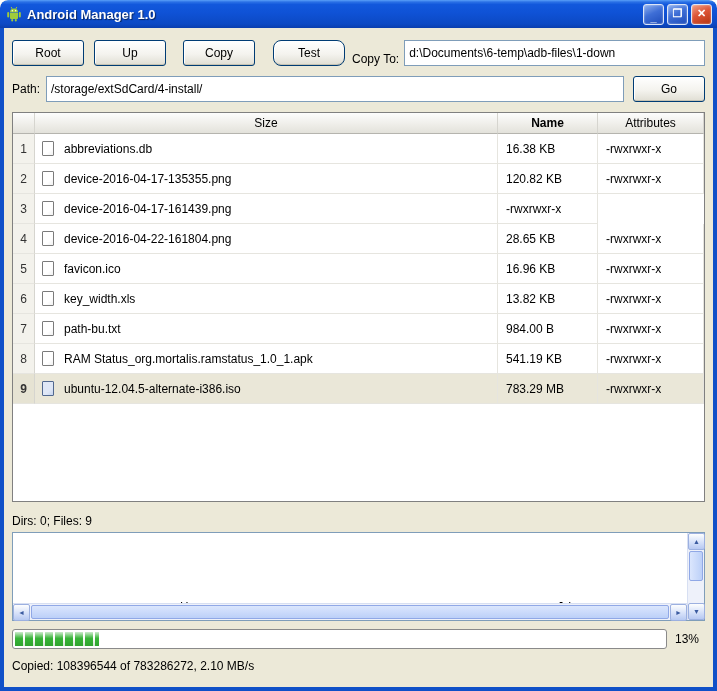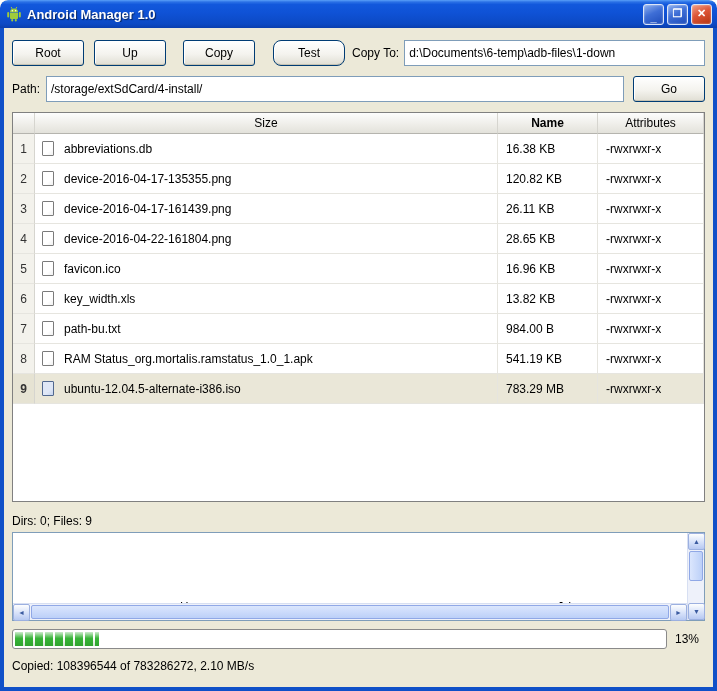--- a/index.html
+++ b/index.html
@@ -30,21 +30,21 @@
 
   .btn { height:26px; border:1px solid #003c74; border-radius:3px; font-size:12px;
     background:linear-gradient(180deg,#ffffff 0%,#f4f3ee 55%,#e0ded3 100%);
     display:flex; align-items:center; justify-content:center;
     box-shadow:inset 0 -1px 0 rgba(120,110,80,.25), inset 1px 1px 0 #fff; cursor:default; }
 
   .textbox { height:26px; border:1px solid #7f9db9; background:#fff; padding:0 4px;
     font-family:"Liberation Sans", sans-serif; font-size:12px; color:#000; }
 
   
-  .toolbar { display:flex; align-items:center; margin:0 2px; }
+  .toolbar { display:flex; align-items:flex-end; margin:0 2px; }
   .toolbar .btn { width:72px; }
   .btn-root { margin-right:10px; }
   .btn-up   { margin-right:17px; }
   .btn-copy { margin-right:18px; }
   .btn-test { margin-right:7px;border-radius:8px; }
   .copyto-label { margin:0 5px 0 0; white-space:nowrap; }
   .copyto-input { flex:1; min-width:0; }
 
   
   .path-row { display:flex; align-items:center; margin:10px 2px 0 2px; }
@@ -180,21 +180,20 @@
             <div class="cell size">120.82 KB</div>
             <div class="cell attr">-rwxrwxr-x</div>
           </div>
 
           <div class="trow row">
             <div class="cell num">3</div>
             <div class="cell name">
               <span class="file-icon"></span>
               <span>device-2016-04-17-161439.png</span>
             </div>
-            <div class="cell size">26.11 KB</div>
             <div class="cell attr">-rwxrwxr-x</div>
           </div>
 
           <div class="trow row">
             <div class="cell num">4</div>
             <div class="cell name">
               <span class="file-icon"></span>
               <span>device-2016-04-22-161804.png</span>
             </div>
             <div class="cell size">28.65 KB</div>

